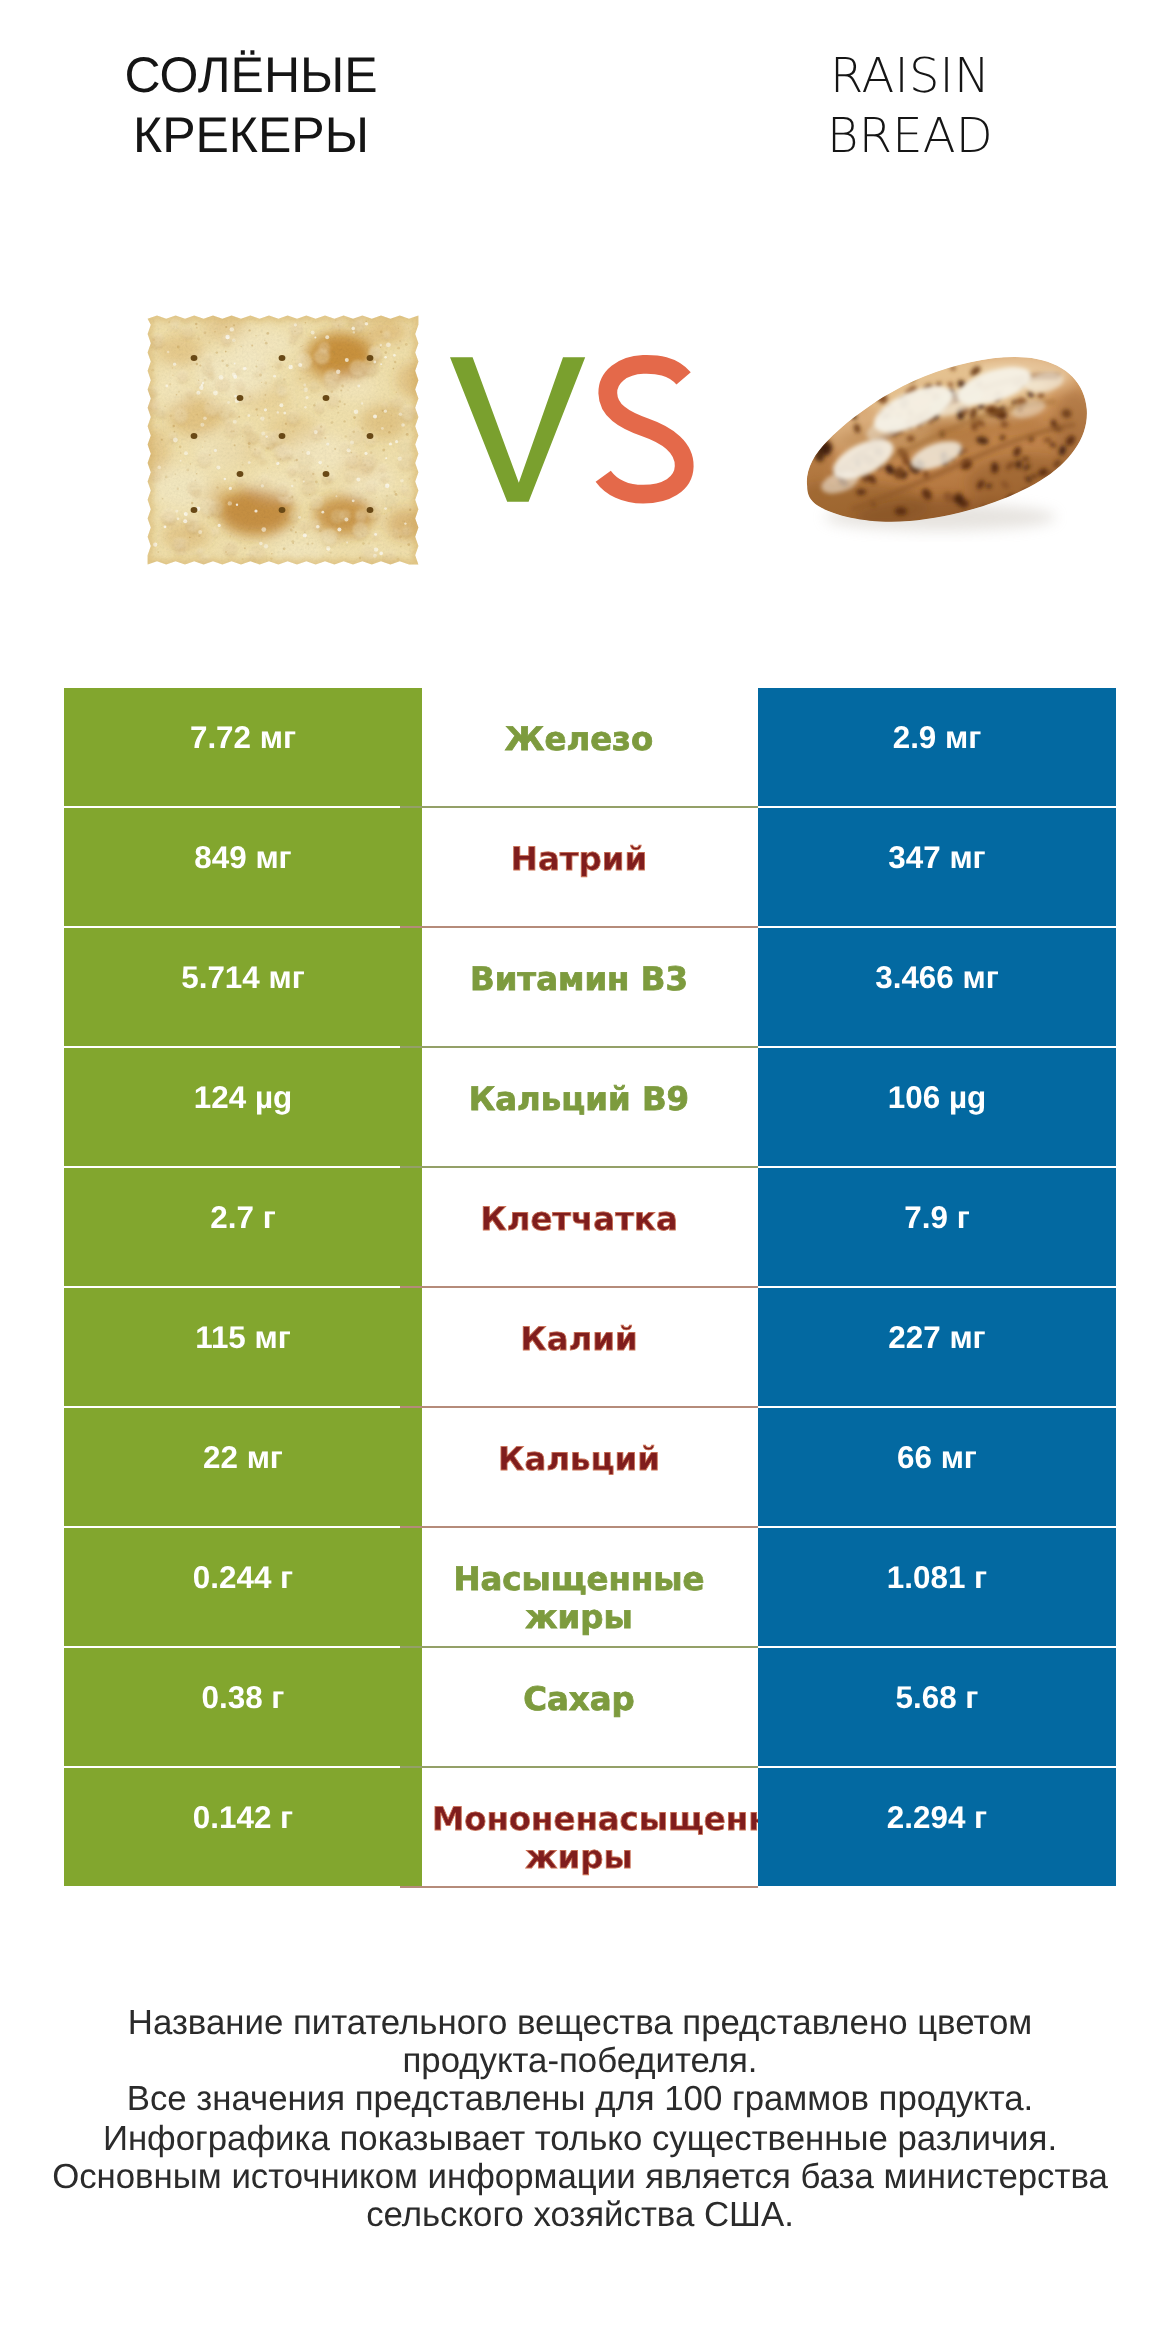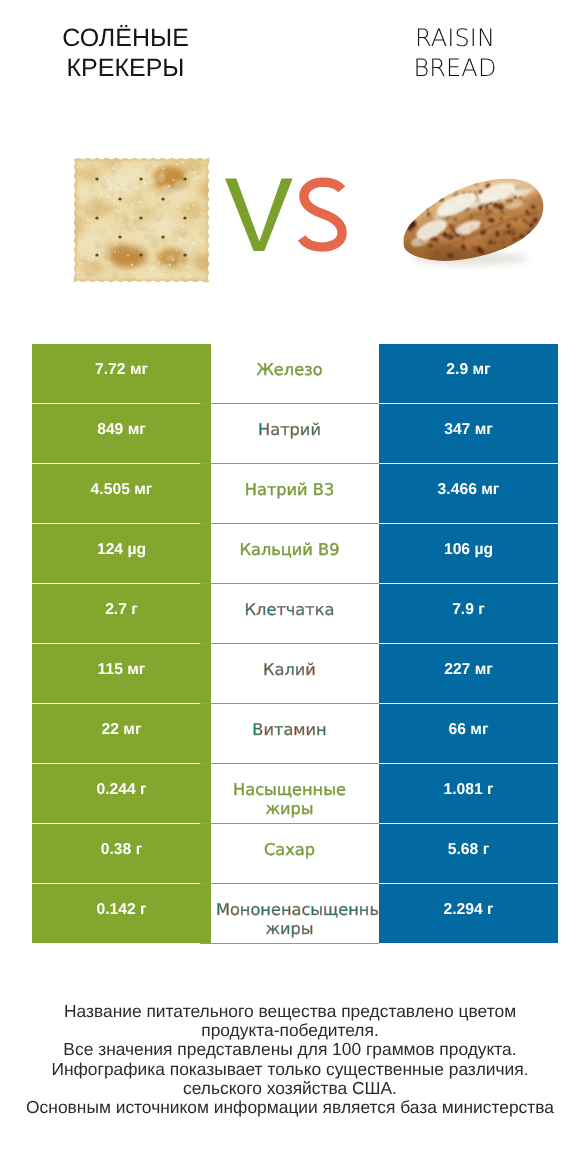--- a/index.html
+++ b/index.html
@@ -20,25 +20,25 @@
   .art-right{position:absolute;left:394px;top:166px;}
   svg.art{display:block;}
 
   .table{position:absolute;left:0;top:0;width:580px;height:1174px;}
   .row{position:absolute;left:0;width:580px;height:58.6px;}
   .cell-mid{position:absolute;left:200.0px;top:-0.9px;width:179.0px;height:60.0px;
       background:#ffffff;border-bottom:1px solid #000;box-sizing:border-box;
       text-align:center;padding:16.2px 16px 0 16px;overflow:visible;z-index:1;}
   .cell-mid.left{border-bottom-color:#94a068;}
   .cell-mid.right{border-bottom-color:#b58b7a;}
-  .mid-label{font-family:"DejaVu Sans",sans-serif;font-size:16.2px;font-weight:400;
+  .mid-label{font-family:"DejaVu Sans",sans-serif;font-size:16.2px;font-weight:700;
       line-height:19.6px;-webkit-text-stroke:0.4px;}
   .lab-line{display:block;white-space:nowrap;}
   .cell-mid.left .mid-label{color:#7d9b3e;-webkit-text-stroke-color:#7d9b3e;}
-  .cell-mid.right .mid-label{color:#0f766e;-webkit-text-stroke-color:#cb7052;}
+  .cell-mid.right .mid-label{color:#7f1d1d;-webkit-text-stroke-color:#cb7052;}
 
   .cell-left,.cell-right{position:absolute;top:0;width:179.0px;height:58.6px;
       color:#fff;text-align:center;padding-top:15.8px;box-sizing:border-box;z-index:2;}
   .cell-left{left:21.0px;background:#82a62e;margin-left:11px;}
   .cell-right{left:379.0px;background:#0369a1;}
   .valwrap{font-family:"Liberation Sans",sans-serif;font-size:15.7px;font-weight:700;
       line-height:19.6px;display:inline-block;white-space:nowrap;}
 
   .footer{position:absolute;left:0;top:1002.3px;width:580px;text-align:center;color:#2b2b2b;
       font-family:"Liberation Sans",sans-serif;font-size:17.4px;line-height:19.1px;font-weight:400;}
@@ -947,24 +947,24 @@
       </div>
       <div class="cell-left">
         <span class="valwrap"><span class="val">849</span> <span class="unit">мг</span></span>
       </div>
       <div class="cell-right">
         <span class="valwrap"><span class="val">347</span> <span class="unit">мг</span></span>
       </div>
     </div>
     <div class="row" style="top:464.40px">
       <div class="cell-mid left">
-        <span class="mid-label"><span class="lab-line">Натрий B3</span></span>
+        <span class="mid-label"><span class="lab-line">Витамин B3</span></span>
       </div>
       <div class="cell-left">
-        <span class="valwrap"><span class="val">4.505</span> <span class="unit">мг</span></span>
+        <span class="valwrap"><span class="val">5.714</span> <span class="unit">мг</span></span>
       </div>
       <div class="cell-right">
         <span class="valwrap"><span class="val">3.466</span> <span class="unit">мг</span></span>
       </div>
     </div>
     <div class="row" style="top:524.40px">
       <div class="cell-mid left">
         <span class="mid-label"><span class="lab-line">Кальций B9</span></span>
       </div>
       <div class="cell-left">
@@ -991,21 +991,21 @@
       </div>
       <div class="cell-left">
         <span class="valwrap"><span class="val">115</span> <span class="unit">мг</span></span>
       </div>
       <div class="cell-right">
         <span class="valwrap"><span class="val">227</span> <span class="unit">мг</span></span>
       </div>
     </div>
     <div class="row" style="top:704.40px">
       <div class="cell-mid right">
-        <span class="mid-label"><span class="lab-line">Витамин</span></span>
+        <span class="mid-label"><span class="lab-line">Кальций</span></span>
       </div>
       <div class="cell-left">
         <span class="valwrap"><span class="val">22</span> <span class="unit">мг</span></span>
       </div>
       <div class="cell-right">
         <span class="valwrap"><span class="val">66</span> <span class="unit">мг</span></span>
       </div>
     </div>
     <div class="row" style="top:764.40px">
       <div class="cell-mid left">
@@ -1040,17 +1040,17 @@
         <span class="valwrap"><span class="val">2.294</span> <span class="unit">г</span></span>
       </div>
     </div>
   </div>
 
   <div class="footer">
     <div class="fline">Название питательного вещества представлено цветом</div>
     <div class="fline">продукта-победителя.</div>
     <div class="fline">Все значения представлены для 100 граммов продукта.</div>
     <div class="fline">Инфографика показывает только существенные различия.</div>
+    <div class="fline">Основным источником информации является база министерства</div>
     <div class="fline">сельского хозяйства США.</div>
-    <div class="fline">Основным источником информации является база министерства</div>
   </div>
 
 </div>
 
 </body></html>

